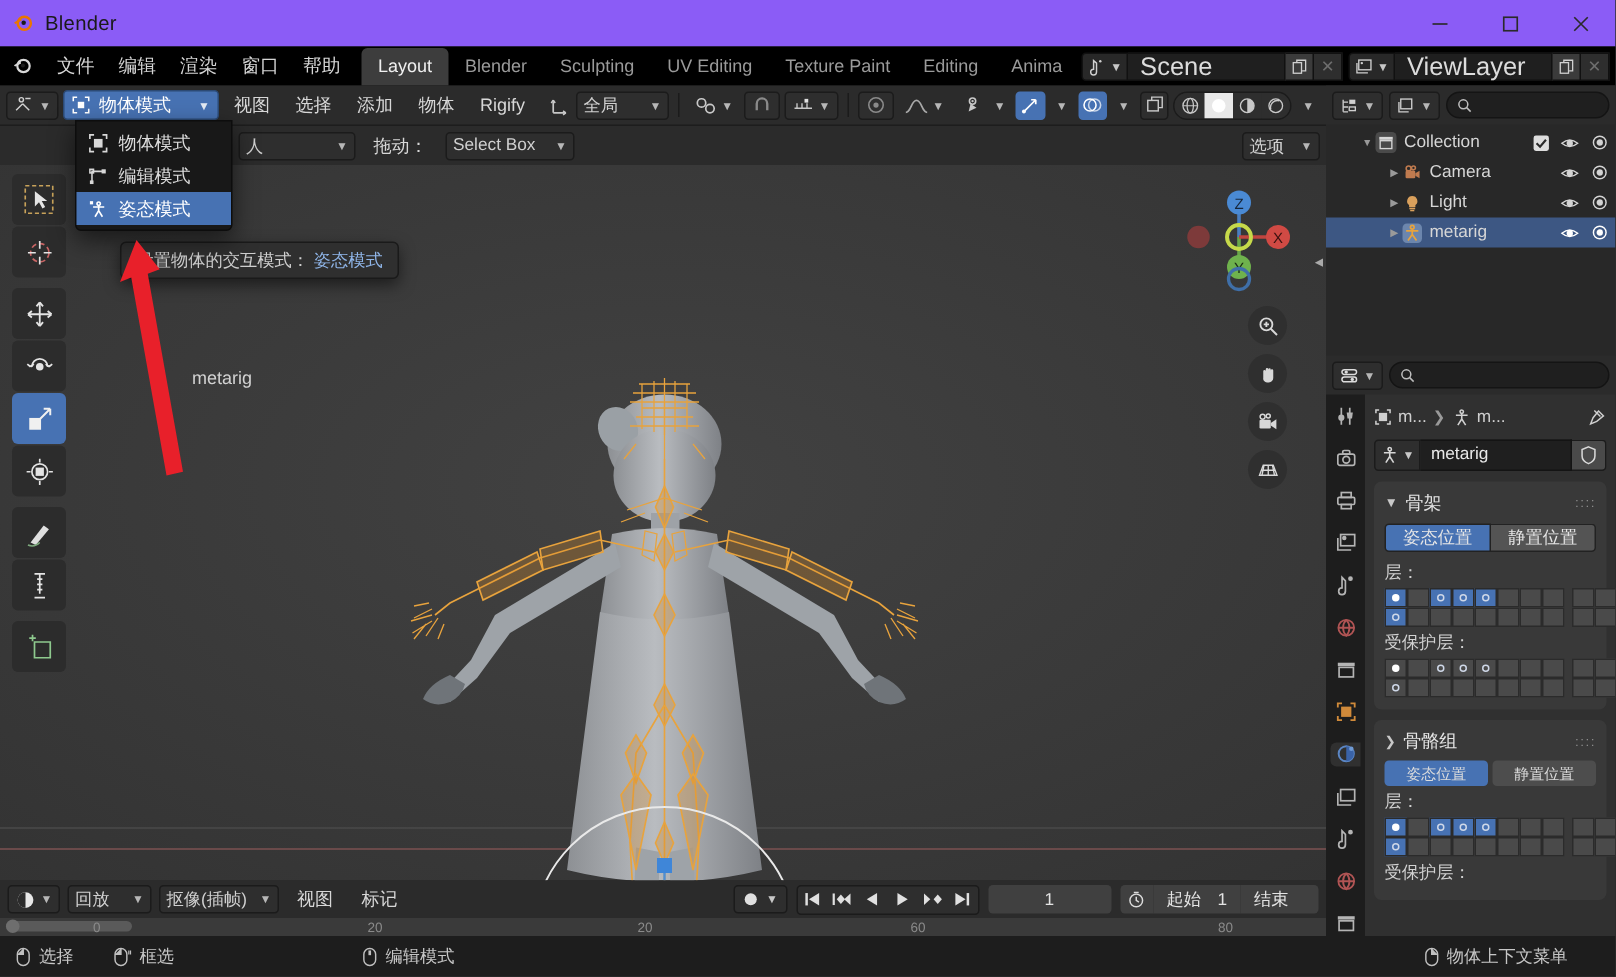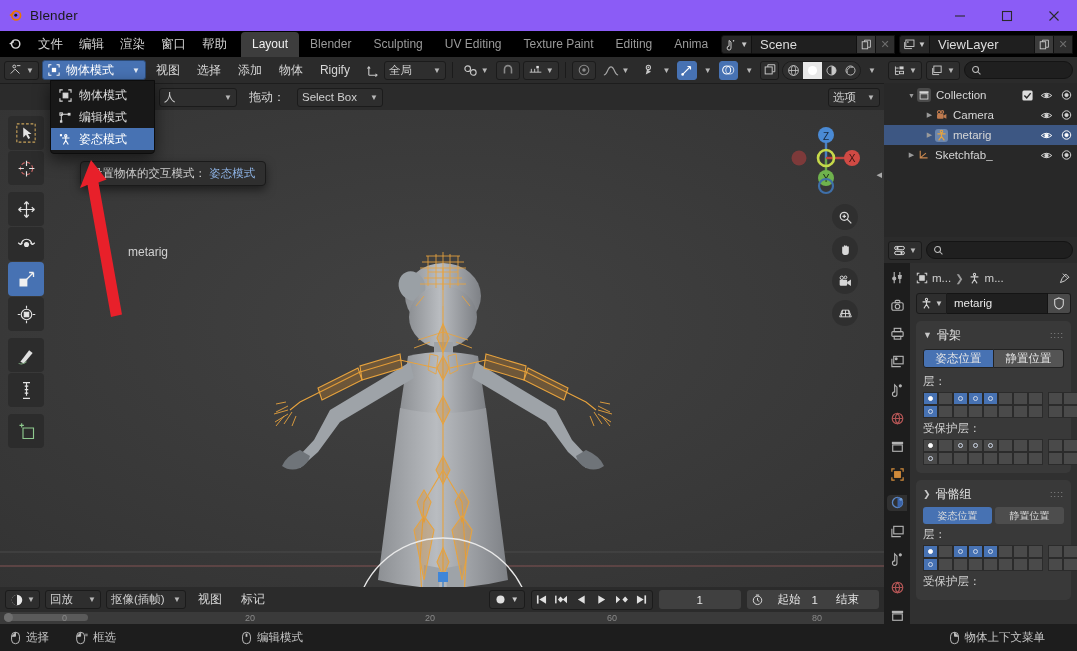--- a/index.html
+++ b/index.html
@@ -35,21 +35,21 @@
   .wtab { padding:5px 11px 6px; color:#9a9a9a; font-size:12px; white-space:nowrap; border-radius:4px 4px 0 0; }
   .wtab.active { background:#3d3d3d; color:#f0f0f0; }
   .topbar-right { position:absolute; right:0; top:0; height:26px; display:flex; align-items:center; gap:0; }
   .idblock { display:flex; align-items:center; height:19px; margin-right:4px; }
   .idbtn {
     background:#282828; border:1px solid #111; border-radius:3px 0 0 3px;
     height:19px; display:flex; align-items:center; padding:0 3px; gap:2px;
   }
   .idname {
     background:#1f1f1f; border:1px solid #111; border-left:none;
-    height:19px; line-height:17px; padding:0 8px; color:#dcdcdc; font-size:13px; min-width:105px;
+    height:19px; line-height:17px; padding:0 8px; color:#dcdcdc; font-size:17px; min-width:105px;
   }
   .idcopy { background:#3b3b3b; border:1px solid #111; border-left:none; height:19px; width:19px;
             display:flex; align-items:center; justify-content:center; }
   .idx { background:#2e2e2e; border:1px solid #111; border-left:none; height:19px; width:19px;
          display:flex; align-items:center; justify-content:center; color:#6e6e6e; font-size:11px; }
 
   
   .vp-header {
     position:absolute; left:0; top:57px; width:884px; height:26px;
     background:#2b2b2b; display:flex; align-items:center; padding:0 4px; gap:3px;
@@ -731,20 +731,45 @@
           </span>
           <span class="ico">
             <svg width="13" height="12" viewBox="0 0 16 14" stroke="#d4d4d4" stroke-width="1.2" fill="none">
                 <circle cx="8" cy="7" r="5.2"></circle>
                 <circle cx="8" cy="7" r="2" fill="#d4d4d4"></circle>
               </svg>
           </span>
         </span>
       </div>
 
+      <div class="ol-row" style="padding-left:40px">
+        <span class="ol-disc">▶</span>
+        <span class="ico" style="margin-right:5px">
+          <svg width="13" height="13" viewBox="0 0 16 16" fill="#d9a05c">
+            <path d="M8 2 a4.2 4.2 0 0 1 2.6 7.5 V11 H5.4 V9.5 A4.2 4.2 0 0 1 8 2 Z"></path>
+            <rect x="5.6" y="11.6" width="4.8" height="1.4"></rect>
+              <rect x="6.3" y="13.4" width="3.4" height="1.2"></rect>
+          </svg>
+        </span>
+        <span class="ol-label">Light</span>
+        <span class="ol-icons">
+          <span class="ico">
+            <svg width="13" height="11" viewBox="0 0 16 12" stroke="#d4d4d4" stroke-width="1.2" fill="none">
+                <path d="M1.5 6 Q8 0.5 14.5 6 Q8 11.5 1.5 6 Z"></path>
+                <circle cx="8" cy="6" r="2" fill="#d4d4d4"></circle>
+              </svg>
+          </span>
+          <span class="ico">
+            <svg width="13" height="12" viewBox="0 0 16 14" stroke="#d4d4d4" stroke-width="1.2" fill="none">
+                <circle cx="8" cy="7" r="5.2"></circle>
+                <circle cx="8" cy="7" r="2" fill="#d4d4d4"></circle>
+              </svg>
+          </span>
+        </span>
+      </div>
 
       <div class="ol-row sel" style="padding-left:40px">
         <span class="ol-disc">▶</span>
         <span class="ico" style="margin-right:5px;background:#6c86ad;border-radius:3px">
           <svg width="13" height="13" viewBox="0 0 16 16" stroke="#e8a33d" stroke-width="1.4" fill="none">
             <circle cx="8" cy="3" r="1.5"></circle>
               <path d="M8 4.5 V9 M3 6 L13 6 M8 9 L4.5 14 M8 9 L11.5 14"></path>
           </svg>
         </span>
         <span class="ol-label">metarig</span>
@@ -757,43 +782,20 @@
           </span>
           <span class="ico">
             <svg width="13" height="12" viewBox="0 0 16 14" stroke="#ffffff" stroke-width="1.2" fill="none">
                 <circle cx="8" cy="7" r="5.2"></circle>
                 <circle cx="8" cy="7" r="2" fill="#ffffff"></circle>
               </svg>
           </span>
         </span>
       </div>
 
-      <div class="ol-row" style="padding-left:22px">
-        <span class="ol-disc">▶</span>
-        <span class="ico" style="margin-right:5px">
-          <svg width="13" height="13" viewBox="0 0 16 16" stroke="#c9884f" stroke-width="1.4" fill="none">
-            <path d="M4 2 V11 H13 M4 11 L11 5"></path>
-          </svg>
-        </span>
-        <span class="ol-label">Sketchfab_</span>
-        <span class="ol-icons">
-          <span class="ico">
-            <svg width="13" height="11" viewBox="0 0 16 12" stroke="#d4d4d4" stroke-width="1.2" fill="none">
-                <path d="M1.5 6 Q8 0.5 14.5 6 Q8 11.5 1.5 6 Z"></path>
-                <circle cx="8" cy="6" r="2" fill="#d4d4d4"></circle>
-              </svg>
-          </span>
-          <span class="ico">
-            <svg width="13" height="12" viewBox="0 0 16 14" stroke="#d4d4d4" stroke-width="1.2" fill="none">
-                <circle cx="8" cy="7" r="5.2"></circle>
-                <circle cx="8" cy="7" r="2" fill="#d4d4d4"></circle>
-              </svg>
-          </span>
-        </span>
-      </div>
 
     </div>
   </div>
 
   <div class="props">
     <div class="props-header">
       <span class="hdr-btn">
         <svg width="13" height="13" viewBox="0 0 16 16" fill="#dcdcdc">
           <rect x="2" y="3" width="12" height="4" rx="2" fill="none" stroke="#dcdcdc" stroke-width="1.2"></rect>
           <circle cx="5.5" cy="5" r="1.4"></circle>

